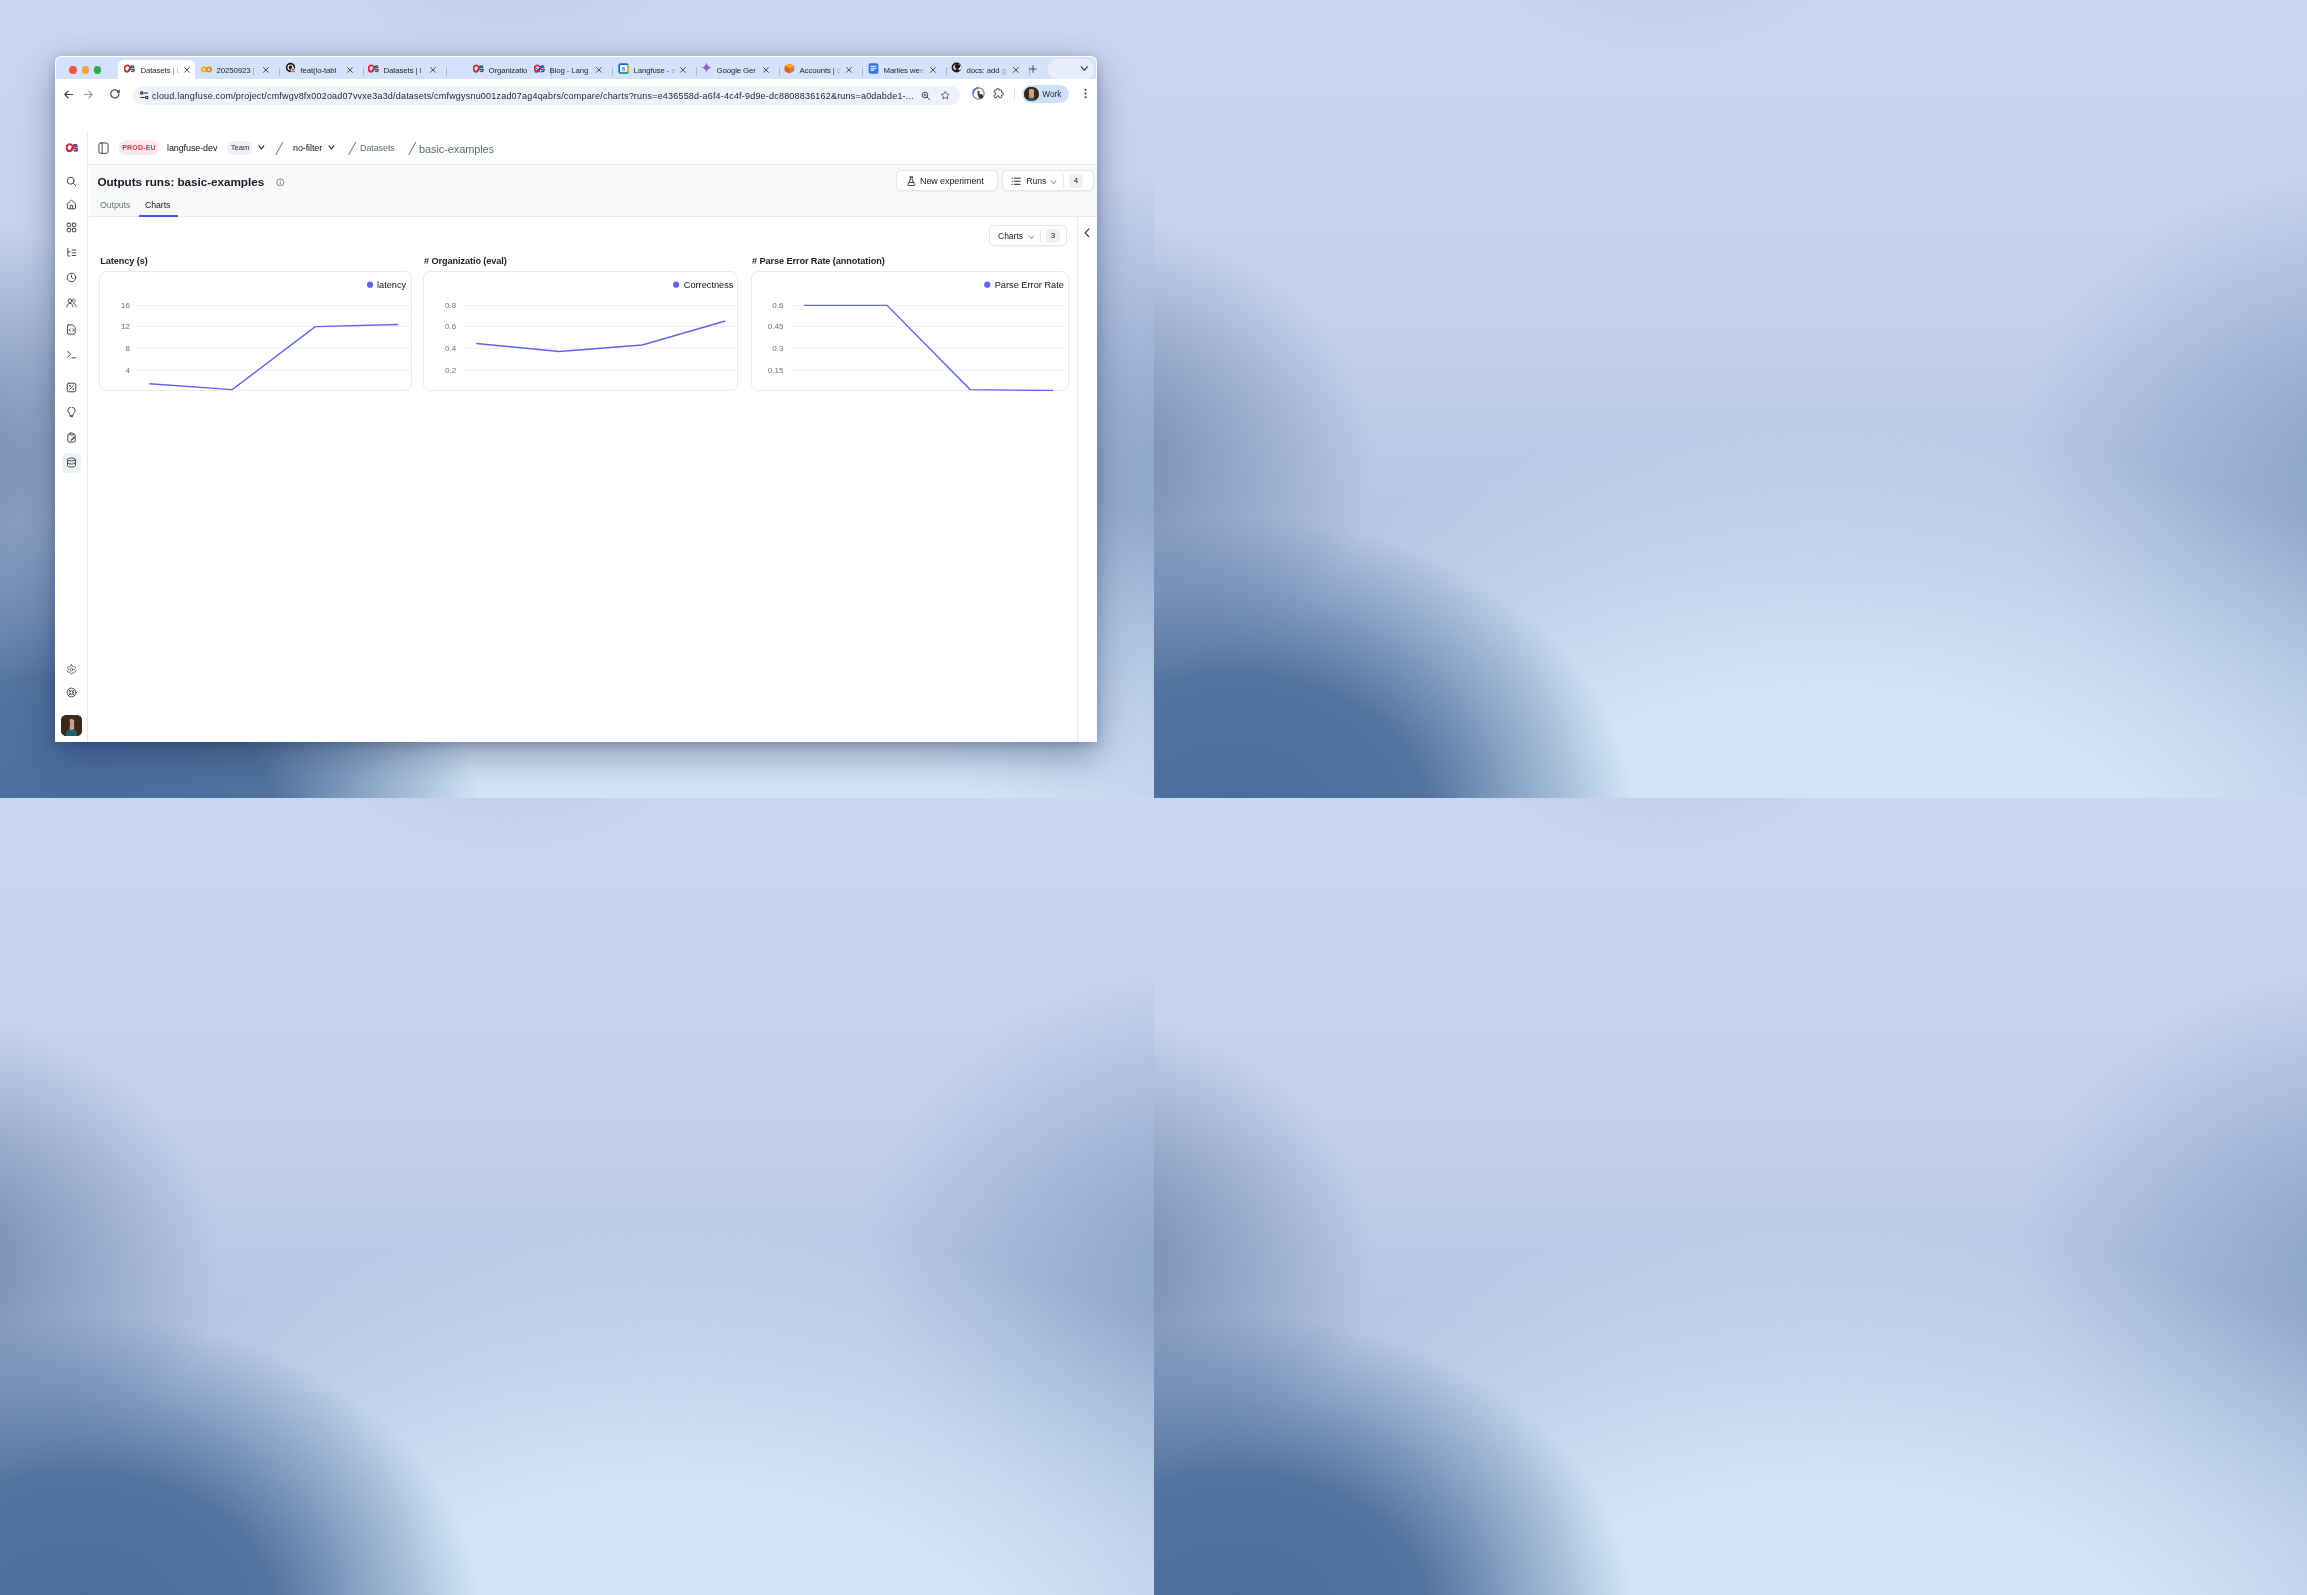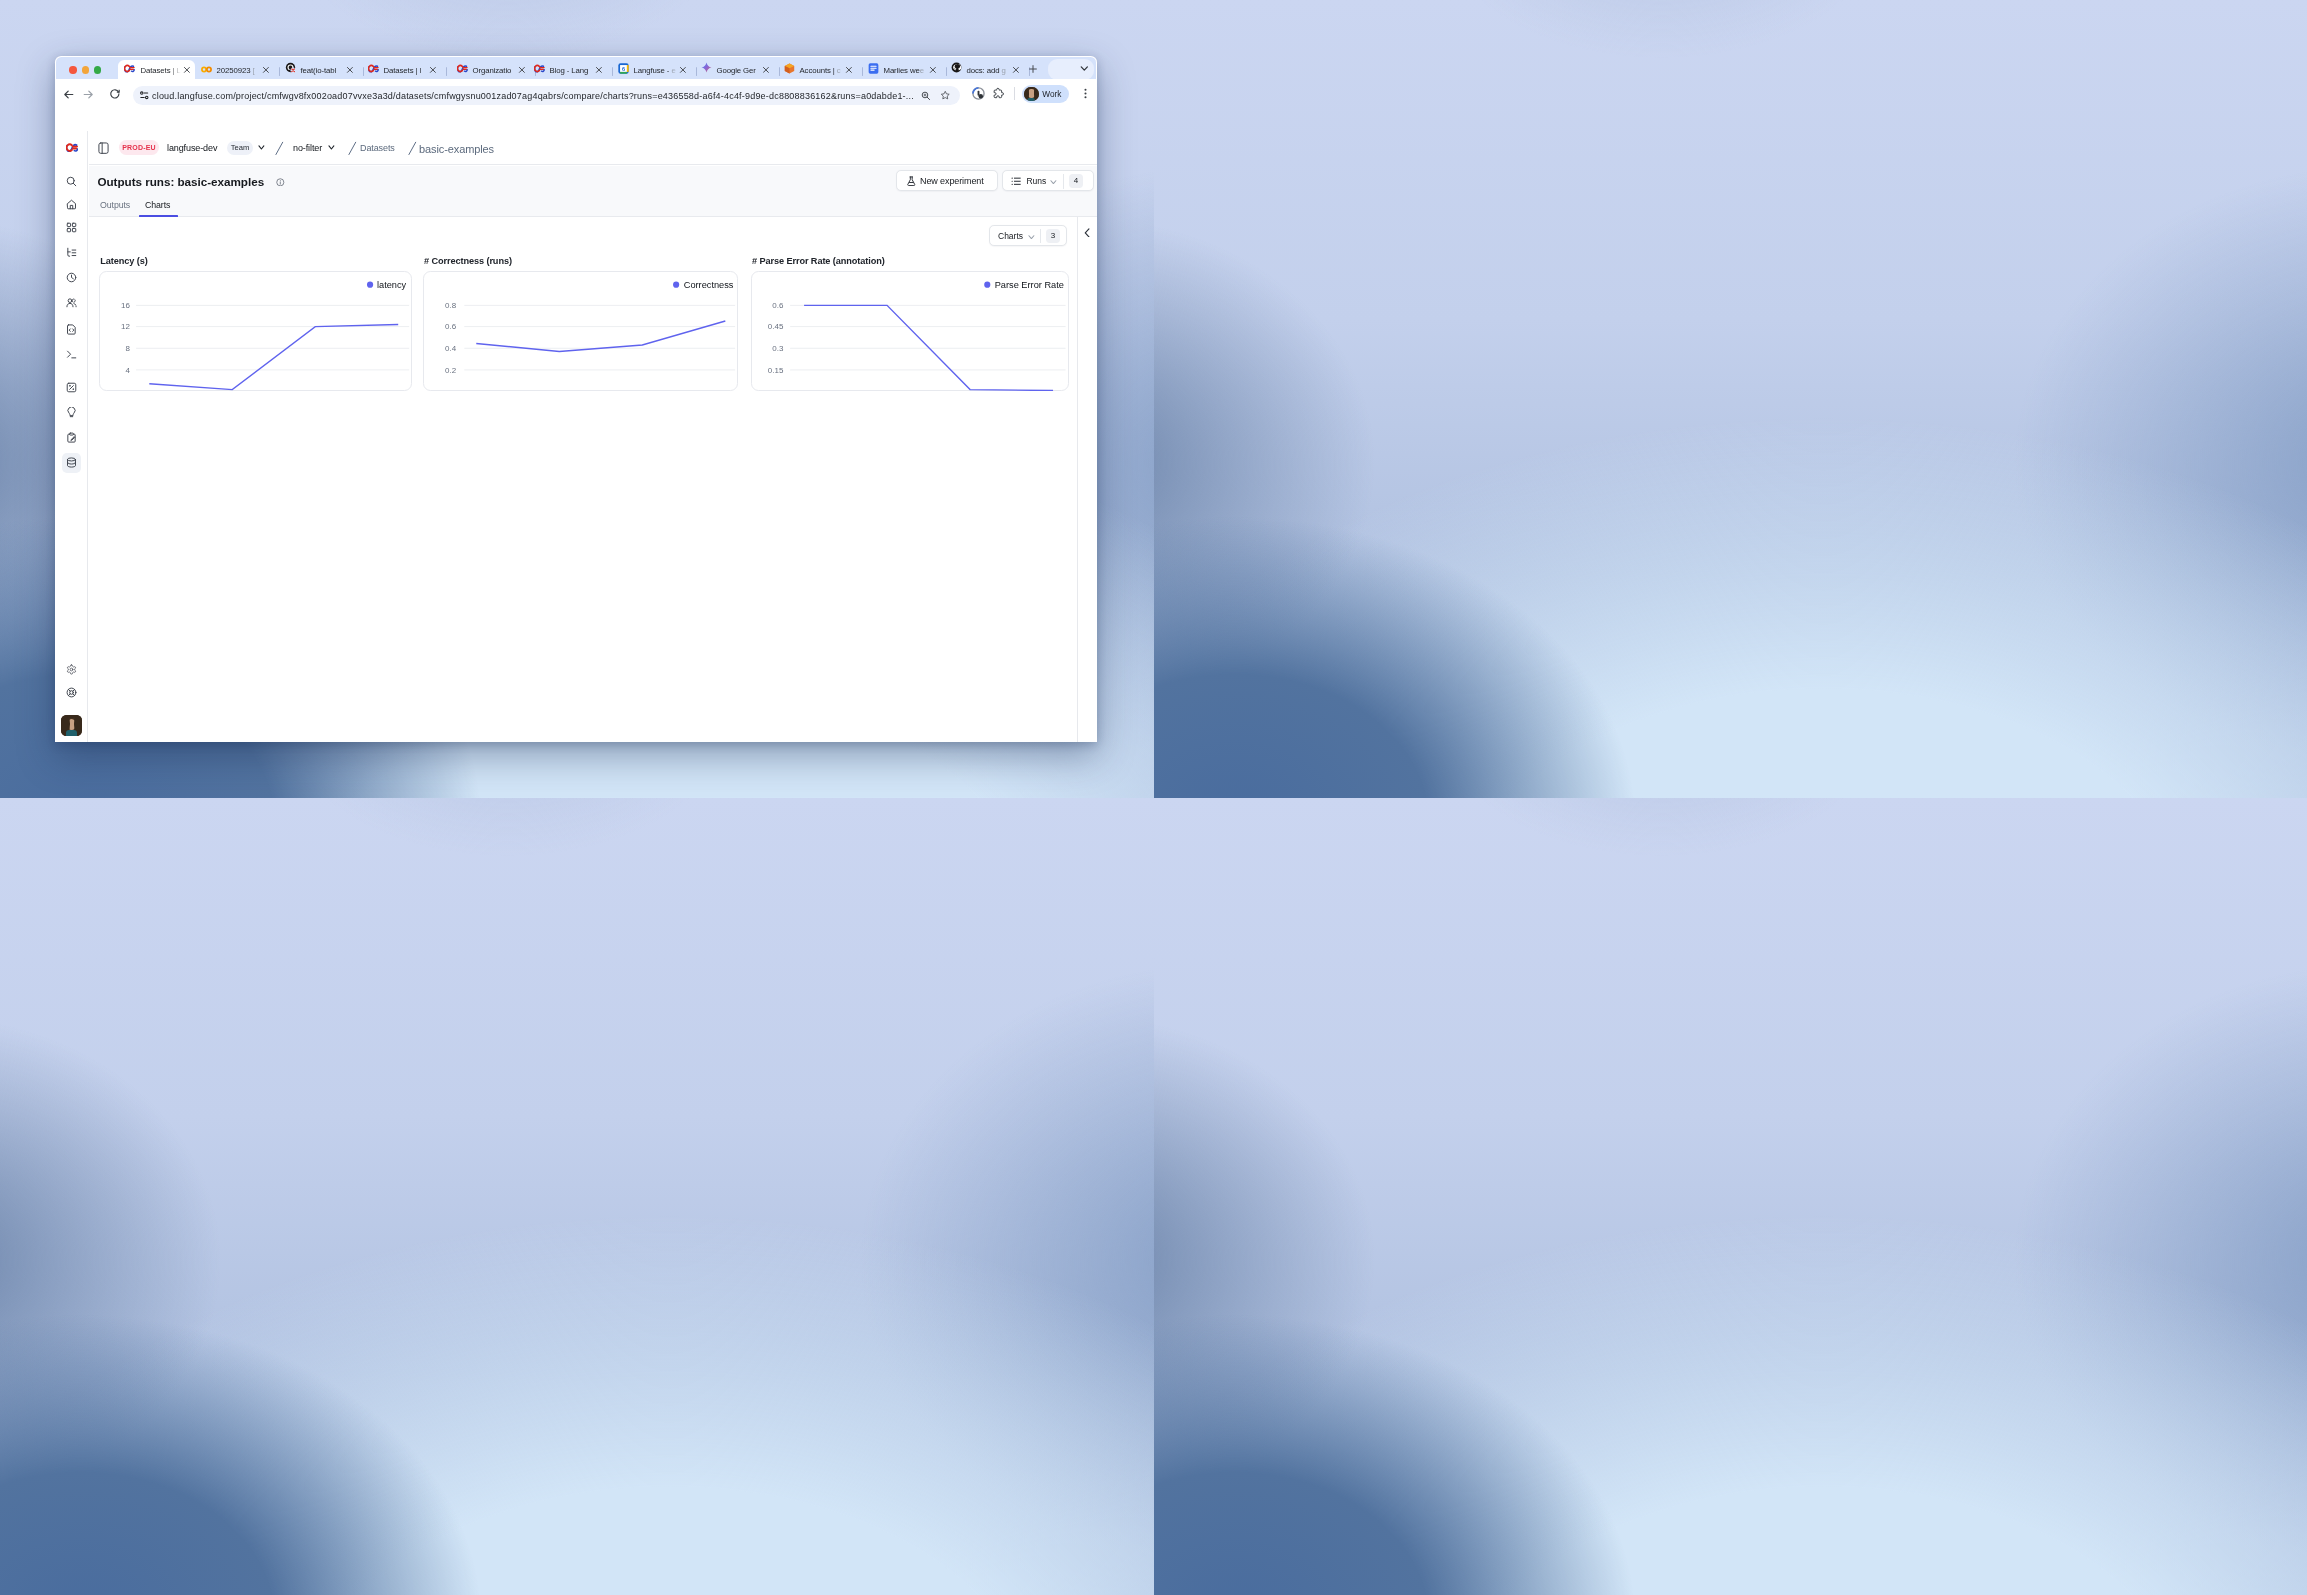--- a/index.html
+++ b/index.html
@@ -106,21 +106,21 @@
     <div class="tab" style="left:307px; width:83px;">
       <svg class="fav" style="left:4.9px; top:3.4px;" width="12.3" height="9.2" viewBox="0 0 20 15">
           <use href="#lf"></use>
         </svg>
       <div class="tabtitle" style="left:20.6px; width:46px;">Datasets | l<div class="abs" style="right:0;top:0;width:9.8px;height:9.8px;background:linear-gradient(90deg,rgba(213,226,251,0),#d5e2fb);"></div></div>
       <svg class="tabx" style="left:65px;" viewBox="0 0 16 16">
           <path d="M4 4 L12 12 M12 4 L4 12" stroke="currentColor" stroke-width="1.6" stroke-linecap="round"></path>
         </svg>
       <div class="tabsep" style="left:83px;"></div>
     </div>
-    <div class="tab" style="left:396px; width:83px;">
+    <div class="tab" style="left:412px; width:83px;">
       <svg class="fav" style="left:4.9px; top:3.4px;" width="12.3" height="9.2" viewBox="0 0 20 15">
           <use href="#lf"></use>
         </svg>
       <div class="tabtitle" style="left:20.6px; width:46px;">Organizatio<div class="abs" style="right:0;top:0;width:7.4px;height:9.8px;background:linear-gradient(90deg,rgba(213,226,251,0),#d5e2fb);"></div></div>
       <svg class="tabx" style="left:65px;" viewBox="0 0 16 16">
           <path d="M4 4 L12 12 M12 4 L4 12" stroke="currentColor" stroke-width="1.6" stroke-linecap="round"></path>
         </svg>
       <div class="tabsep" style="left:83px;"></div>
     </div>
     <div class="tab" style="left:473px; width:83px;">
@@ -429,21 +429,21 @@
                 <text x="48.7" y="93">12</text>
                 <text x="48.7" y="128.3">8</text>
                 <text x="48.7" y="163.5">4</text>
               </g>
             <polyline points="80.2,181.5 215.2,191 350.2,88.5 485.2,85" fill="none" stroke="#5f63ee" stroke-width="2.3"></polyline>
             <circle cx="439.4" cy="20.3" r="5" fill="#5f63ee"></circle>
             <text x="450.7" y="25.3" font-family="Liberation Sans, sans-serif" font-size="15" fill="#10141a">latency</text>
           </svg>
         </div>
         <div class="card" style="left:334px; top:54px; width:315px;">
-          <div class="ctitle"># Correctness (runs)</div>
+          <div class="ctitle"># Organizatio (eval)</div>
           <svg class="abs" style="left:0; top:0;" width="313" height="119" viewBox="0 0 509 193">
             <g stroke="#e0e3e8" stroke-width="1">
                 <path d="M65.6 54 H506"></path>
                 <path d="M65.6 88.5 H506"></path>
                 <path d="M65.6 123.8 H506"></path>
                 <path d="M65.6 159 H506"></path>
               </g>
             <g font-family="Liberation Sans, sans-serif" font-size="13" fill="#697180" text-anchor="end">
                 <text x="52.3" y="58.5">0.8</text>
                 <text x="52.3" y="93">0.6</text>

